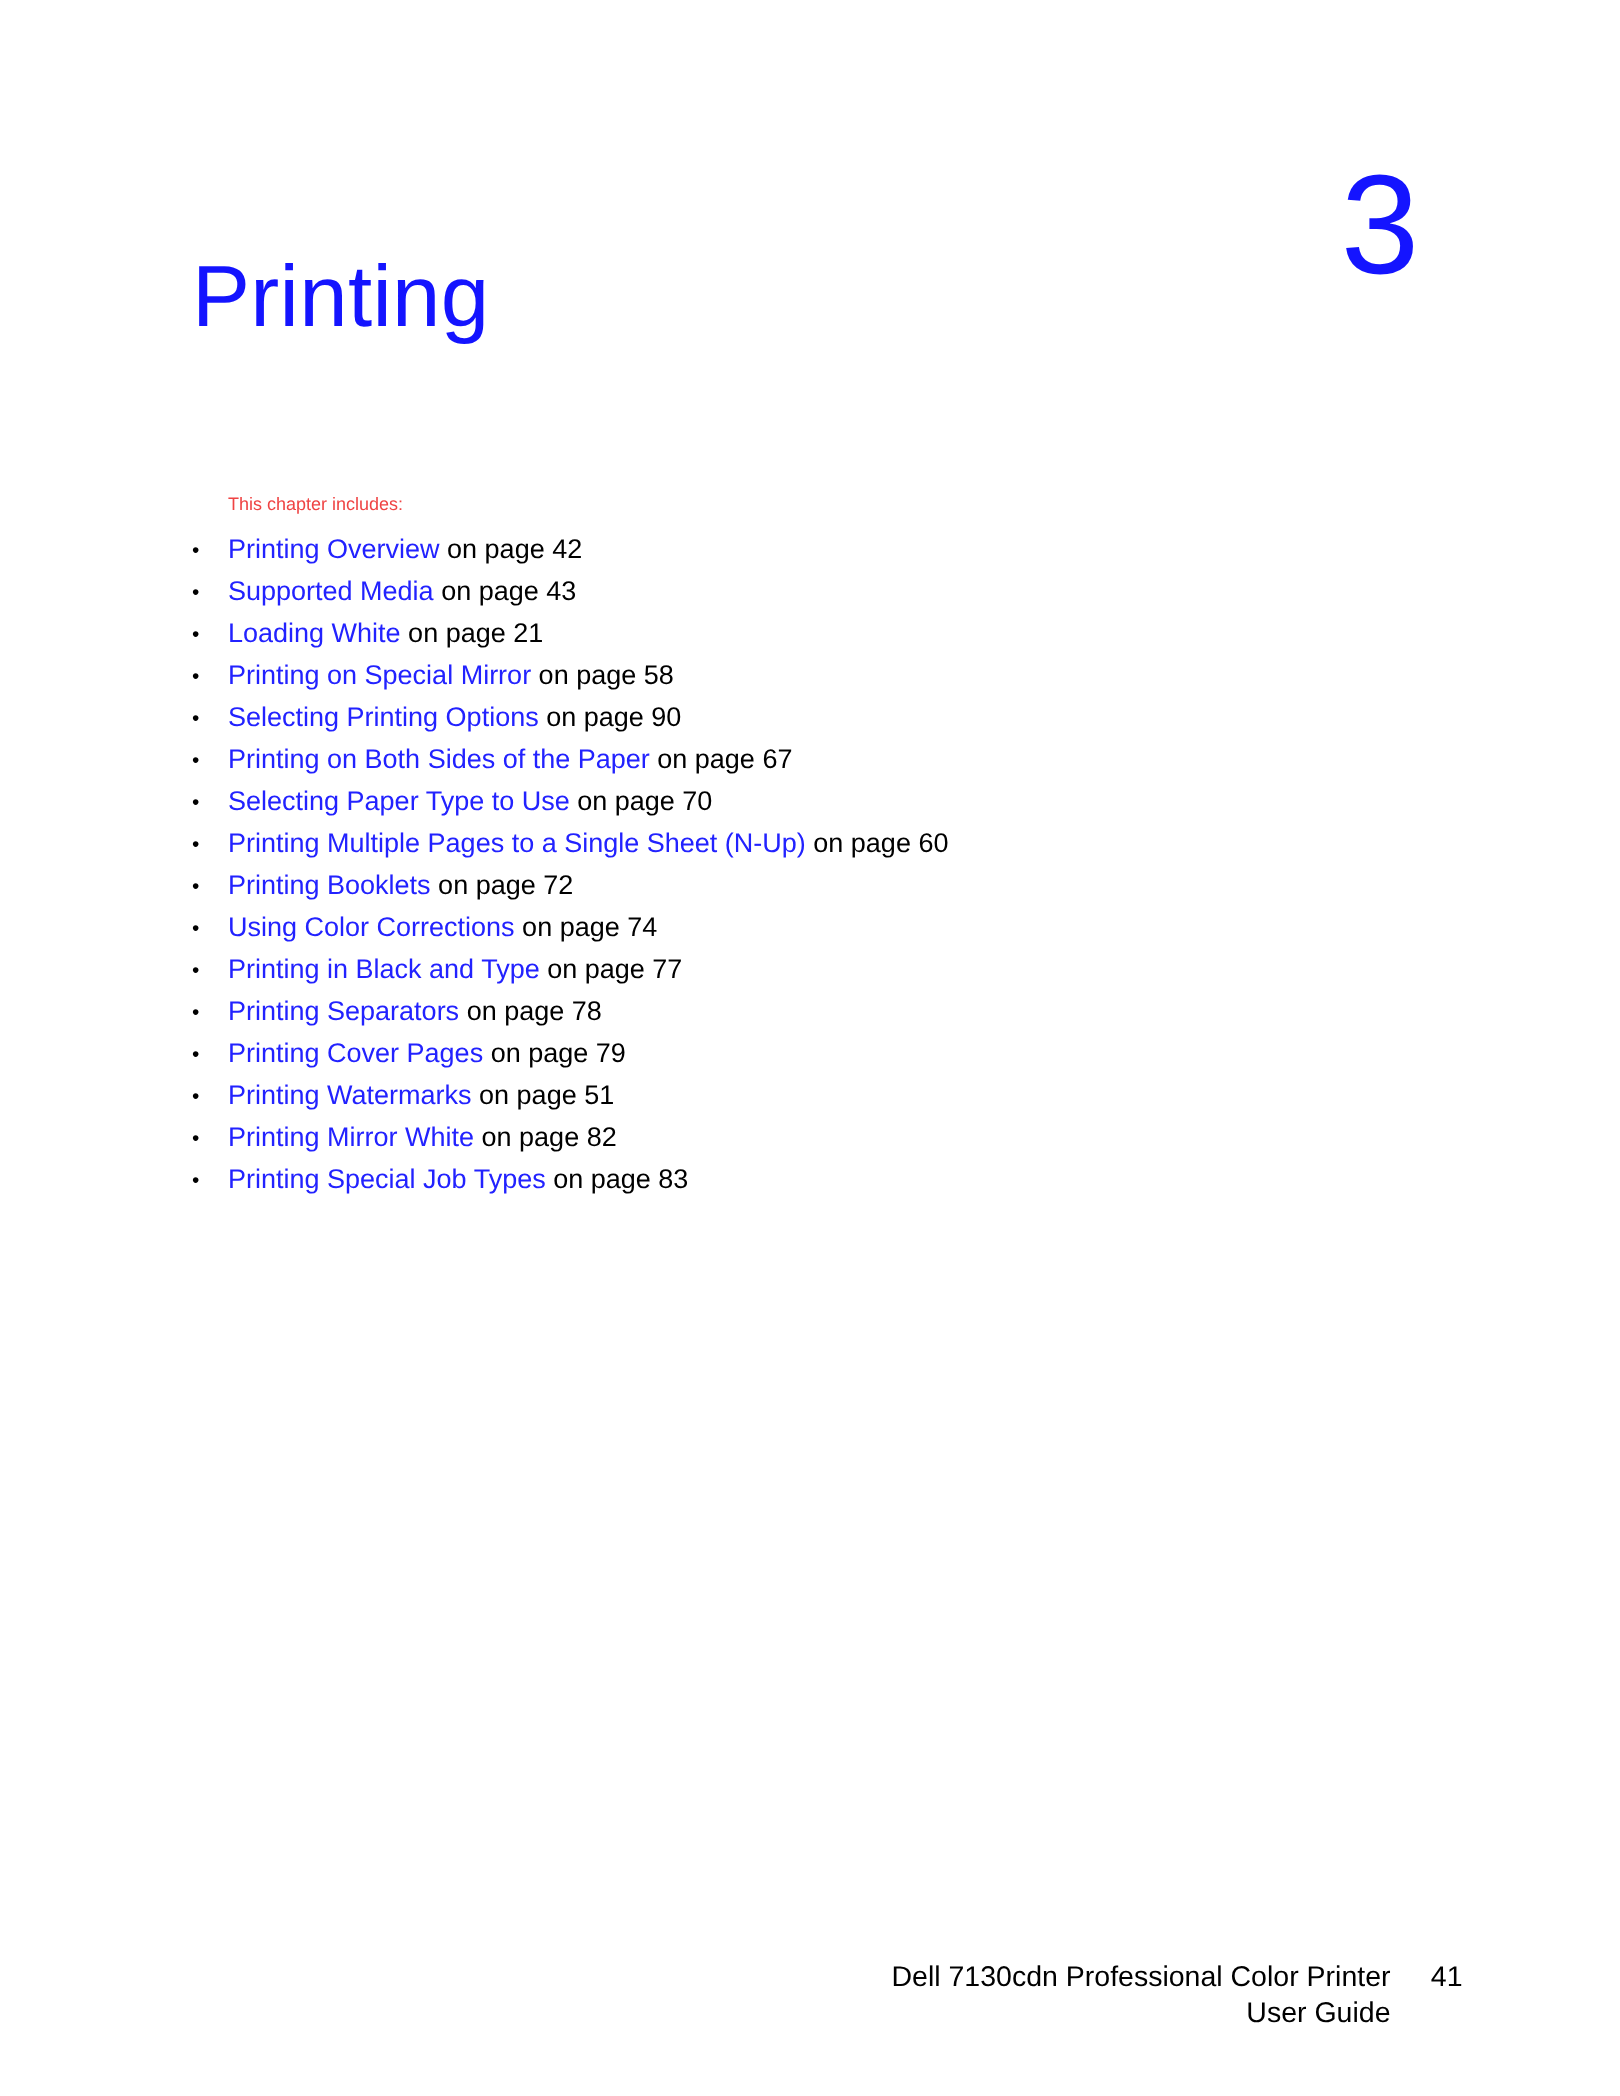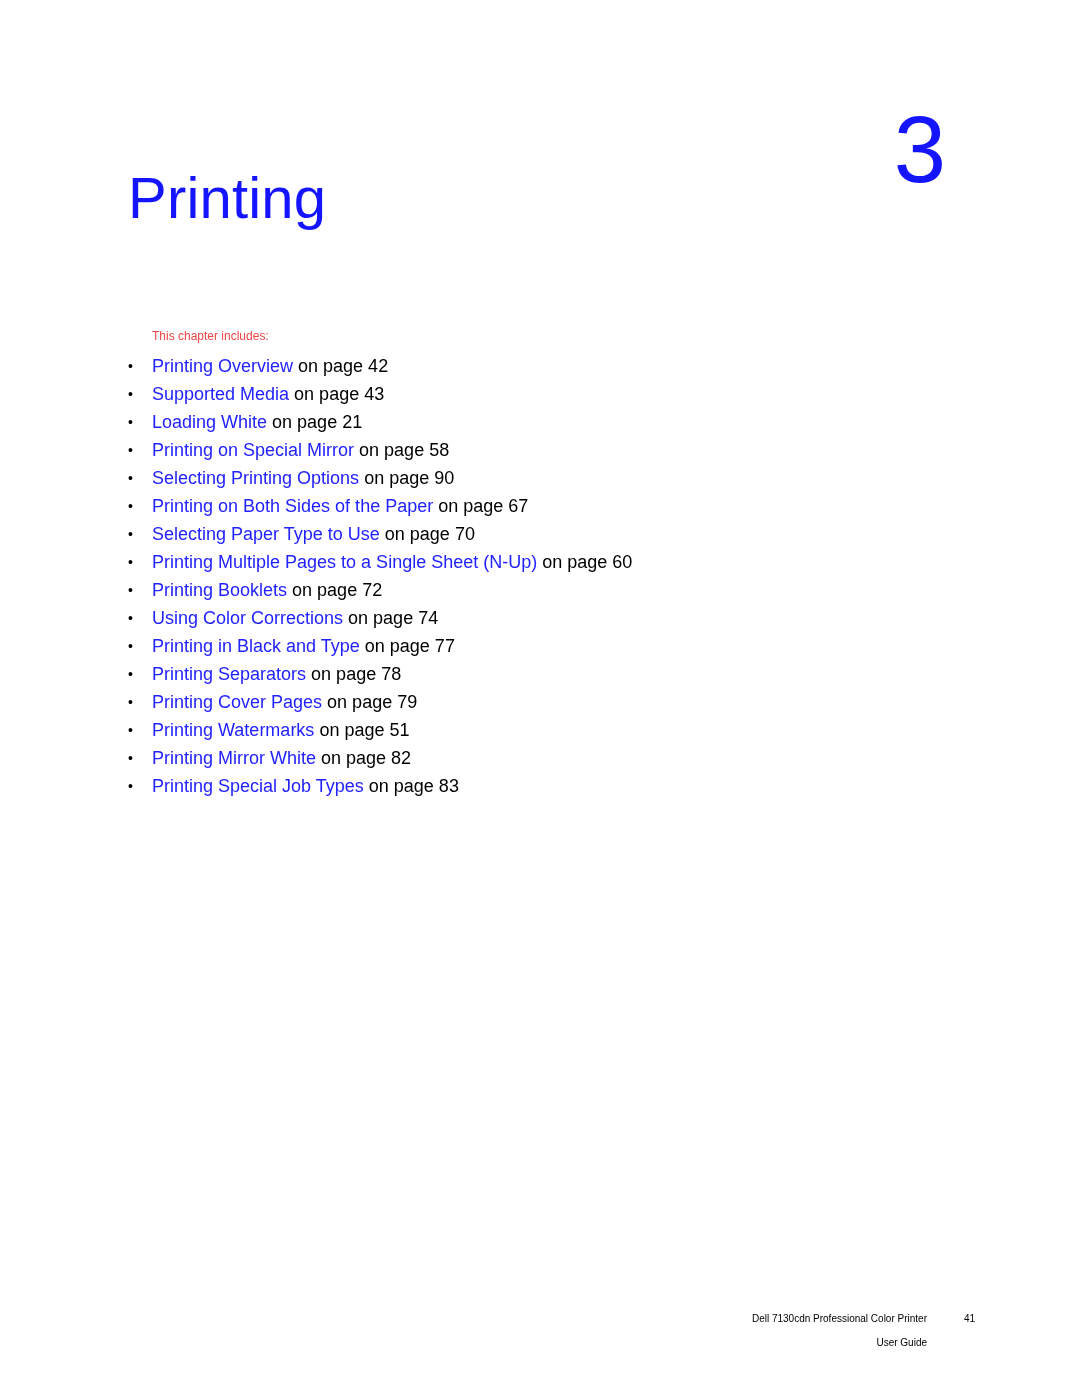--- a/index.html
+++ b/index.html
@@ -99,21 +99,21 @@
     color: #000000;
   }
 
   
   .footer {
     position: absolute;
     right: 105px;
     bottom: 42px;
     width: 520px;
     text-align: right;
-    font-size: 10px;
+    font-size: 19px;
     line-height: 24px;
     color: #000000;
   }
   .footer-line1 {
     display: block;
     white-space: nowrap;
   }
   .footer-pageno {
     display: inline-block;
     min-width: 28px;

